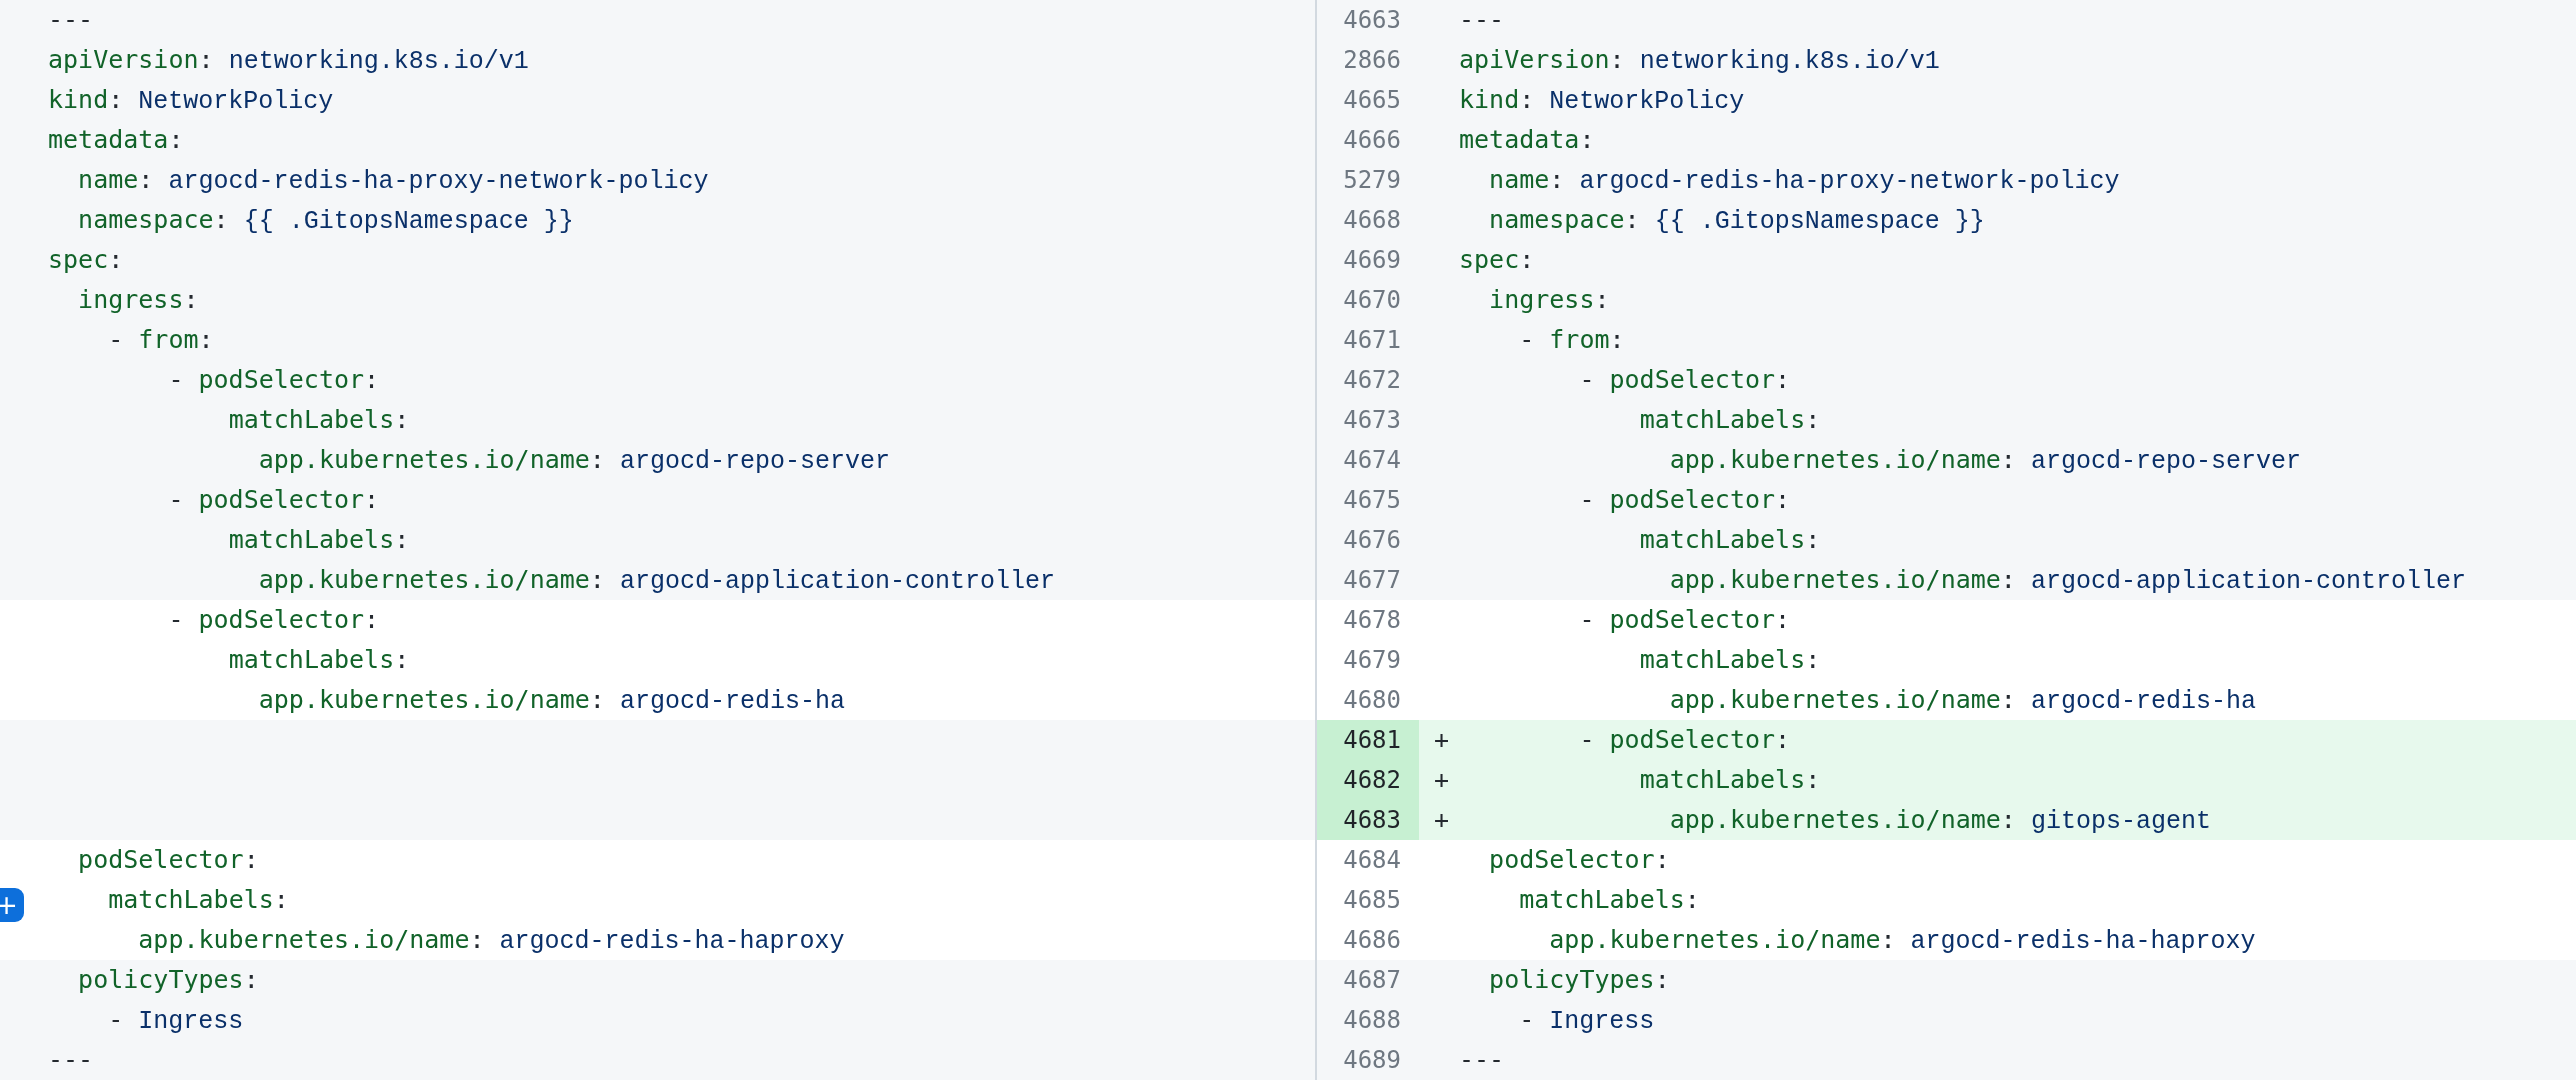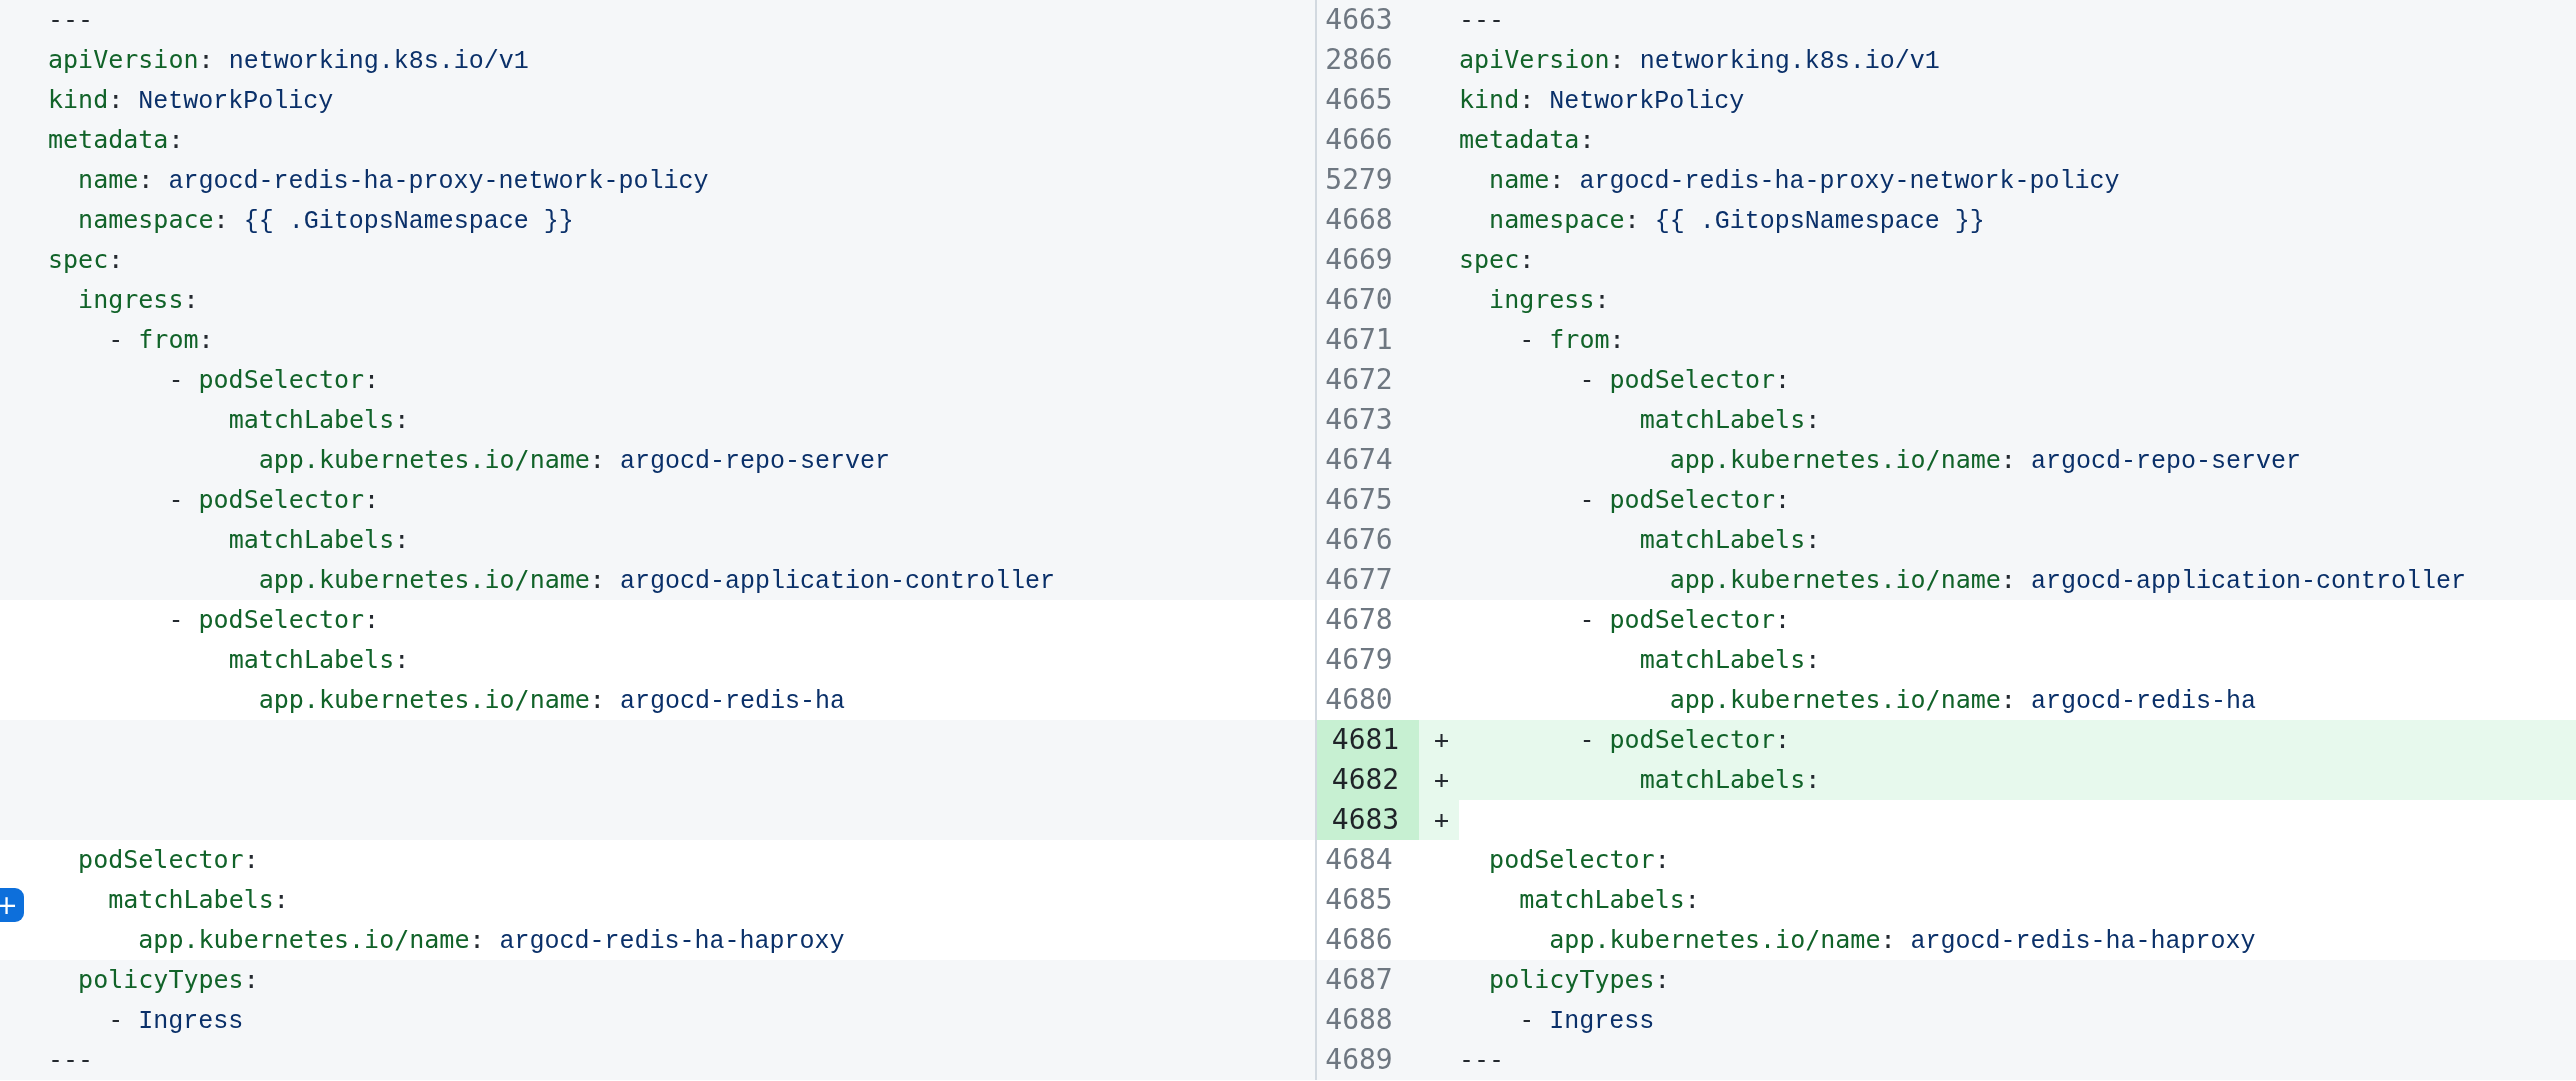--- a/index.html
+++ b/index.html
@@ -19,23 +19,23 @@
   .old-cell {
     width: 1317px; flex: none;
     padding-left: 48px;
     border-right: 2px solid var(--divider);
     font-size: 25px;
   }
 
   
   .num-cell {
     width: 102px; flex: none;
-    text-align: center;
+    text-align: right;
     padding-right: 18px;
-    font-size: 28px;
+    font-size: 24px;
     color: var(--c-num);
     cursor: pointer;
   }
   .marker-cell {
     width: 40px; flex: none;
     padding-left: 15px;
     font-size: 25px;
     color: var(--c-plain);
   }
   .code-cell { flex: 1; font-size: 25px; }
@@ -193,20 +193,21 @@
     <div class="row">
       <div class="cell old-cell bg-empty"></div>
       <div class="cell num-cell bg-added-num">4682</div>
       <div class="cell marker-cell bg-added-code">+</div>
       <div class="cell code-cell bg-added-code"><span class="sp">            </span><span class="sk">matchLabels</span><span class="sp">:</span></div>
     </div>
     <div class="row">
       <div class="cell old-cell bg-empty"></div>
       <div class="cell num-cell bg-added-num">4683</div>
       <div class="cell marker-cell bg-added-code">+</div>
+      <div class="cell code-cell bg-added-code"><span class="sp">              </span><span class="sk">app.kubernetes.io/name</span><span class="sp">: </span><span class="sv">gitops-agent</span></div>
     </div>
     <div class="row">
       <div class="cell old-cell bg-context"><span class="sp">  </span><span class="sk">podSelector</span><span class="sp">:</span></div>
       <div class="cell num-cell bg-context">4684</div>
       <div class="cell marker-cell bg-context"></div>
       <div class="cell code-cell bg-context"><span class="sp">  </span><span class="sk">podSelector</span><span class="sp">:</span></div>
     </div>
     <div class="row">
       <div class="cell old-cell bg-context"><span class="sp">    </span><span class="sk">matchLabels</span><span class="sp">:</span></div>
       <div class="cell num-cell bg-context">4685</div>

